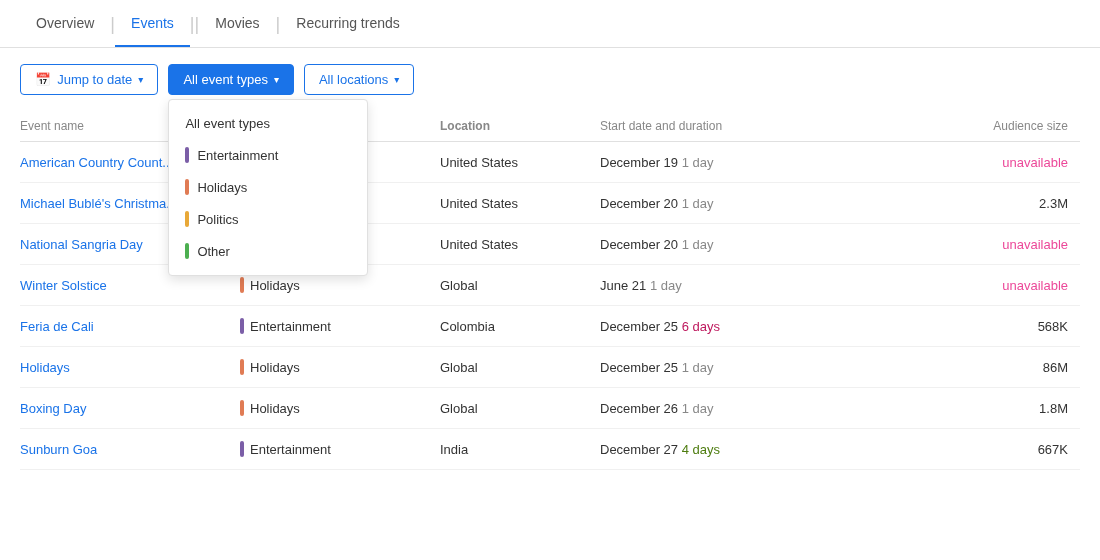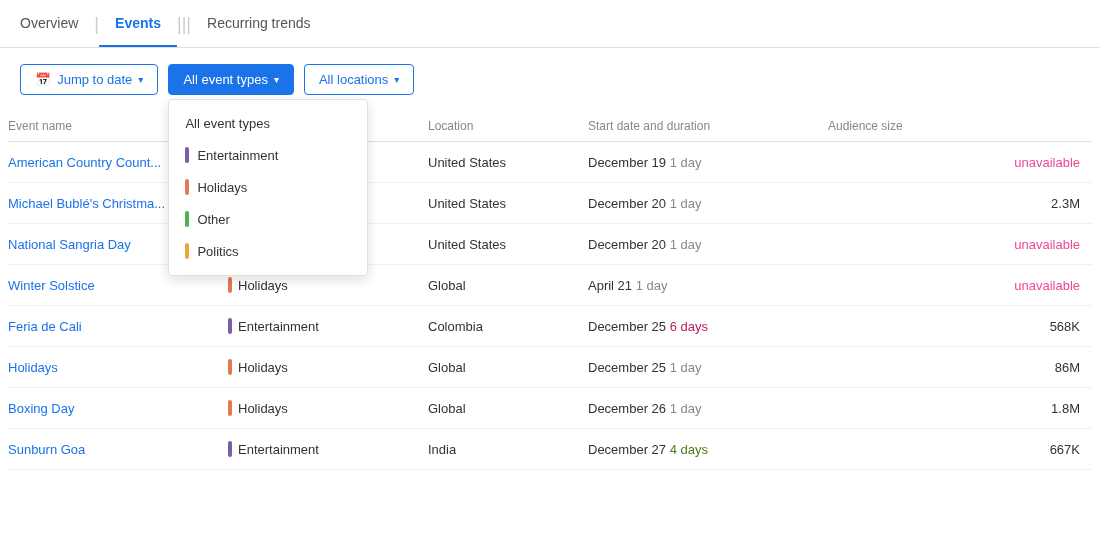--- a/index.html
+++ b/index.html
@@ -2,36 +2,36 @@
 <html><head>
   <meta charset="utf-8">
   <style>
     * { box-sizing: border-box; margin: 0; padding: 0; }
     body { font-family: -apple-system, BlinkMacSystemFont, 'Segoe UI', Arial, sans-serif; font-size: 13px; color: #333; background: #fff; }
 
     .top-nav {
       display: flex;
       align-items: center;
       border-bottom: 1px solid #e0e0e0;
-      padding: 0 4px;
+      padding: 0 20px;
       height: 48px;
     }
     .nav-tab {
       padding: 14px 16px;
       cursor: pointer;
       color: #555;
       font-size: 14px;
       border-bottom: 2px solid transparent;
       margin-bottom: -1px;
       text-decoration: none;
     }
     .nav-tab.active {
       color: #1a73e8;
       border-bottom: 2px solid #1a73e8;
-      font-weight: 700;
+      font-weight: 400;
     }
     .nav-divider {
       color: #ccc;
       font-size: 18px;
       line-height: 48px;
     }
 
     .toolbar {
       display: flex;
       align-items: center;
@@ -46,21 +46,21 @@
       border: 1px solid #1a73e8;
       border-radius: 4px;
       background: #fff;
       color: #1a73e8;
       font-size: 13px;
       cursor: pointer;
     }
     .btn-filter .chevron { font-size: 10px; }
 
     .table-container {
-      padding: 0 8px;
+      padding: 0 20px;
       position: relative;
     }
     table {
       width: 100%;
       border-collapse: collapse;
     }
     thead tr th {
       text-align: left;
       font-size: 12px;
       color: #888;
@@ -131,20 +131,21 @@
   </style>
 </head>
 <body>
 
 <div class="top-nav">
   <a class="nav-tab">Overview</a>
   <span class="nav-divider">|</span>
   <a class="nav-tab active">Events</a>
   <span class="nav-divider">|</span>
   <span class="nav-divider">|</span>
+  <a class="nav-tab">Movies</a>
   <span class="nav-divider">|</span>
   <a class="nav-tab">Recurring trends</a>
 </div>
 
 <div class="toolbar">
   <button class="btn-filter">
     <span>📅</span>
     <span>Jump to date</span>
     <span class="chevron">▾</span>
   </button>
@@ -160,45 +161,45 @@
       </div>
       <div class="dropdown-item">
         <span class="item-dot" style="background:#7b5ea7;"></span>
         <span>Entertainment</span>
       </div>
       <div class="dropdown-item">
         <span class="item-dot" style="background:#e07b54;"></span>
         <span>Holidays</span>
       </div>
       <div class="dropdown-item">
+        <span class="item-dot" style="background:#e8a838;"></span>
+        <span>Politics</span>
+      </div>
+      <div class="dropdown-item">
         <span class="item-dot" style="background:#4caf50;"></span>
         <span>Other</span>
-      </div>
-      <div class="dropdown-item">
-        <span class="item-dot" style="background:#e8a838;"></span>
-        <span>Politics</span>
       </div>
     </div>
   </div>
 
   <button class="btn-filter">
     <span>All locations</span>
     <span class="chevron">▾</span>
   </button>
 </div>
 
 <div class="table-container">
   <table>
     <thead>
       <tr>
         <th style="width:220px;">Event name</th>
         <th style="width:200px;">Category</th>
-        <th style="width:160px;">Location</th>
+        <th style="width:160px;font-weight:bold;">Location</th>
         <th style="width:240px;">Start date and duration</th>
-        <th style="">Audience size</th>
+        <th style="text-align:right;">Audience size</th>
       </tr>
     </thead>
     <tbody id="table-body">
     <tr>
           <td><a class="event-link">American Country Count...</a></td>
           <td>
             <div class="category-cell">
               <span class="category-dot" style="background: rgb(123, 94, 167);"></span>
               <span>Entertainment</span>
             </div>
@@ -233,21 +234,21 @@
         </tr>
         <tr>
           <td><a class="event-link">Winter Solstice</a></td>
           <td>
             <div class="category-cell">
               <span class="category-dot" style="background: rgb(224, 123, 84);"></span>
               <span>Holidays</span>
             </div>
           </td>
           <td>Global</td>
-          <td><span>April 21 </span><span style="color: rgb(136, 136, 136);">1 day</span></td>
+          <td><span>June 21 </span><span style="color: rgb(136, 136, 136);">1 day</span></td>
           <td class="audience-size unavailable">unavailable</td>
         </tr>
         <tr>
           <td><a class="event-link">Feria de Cali</a></td>
           <td>
             <div class="category-cell">
               <span class="category-dot" style="background: rgb(123, 94, 167);"></span>
               <span>Entertainment</span>
             </div>
           </td>

